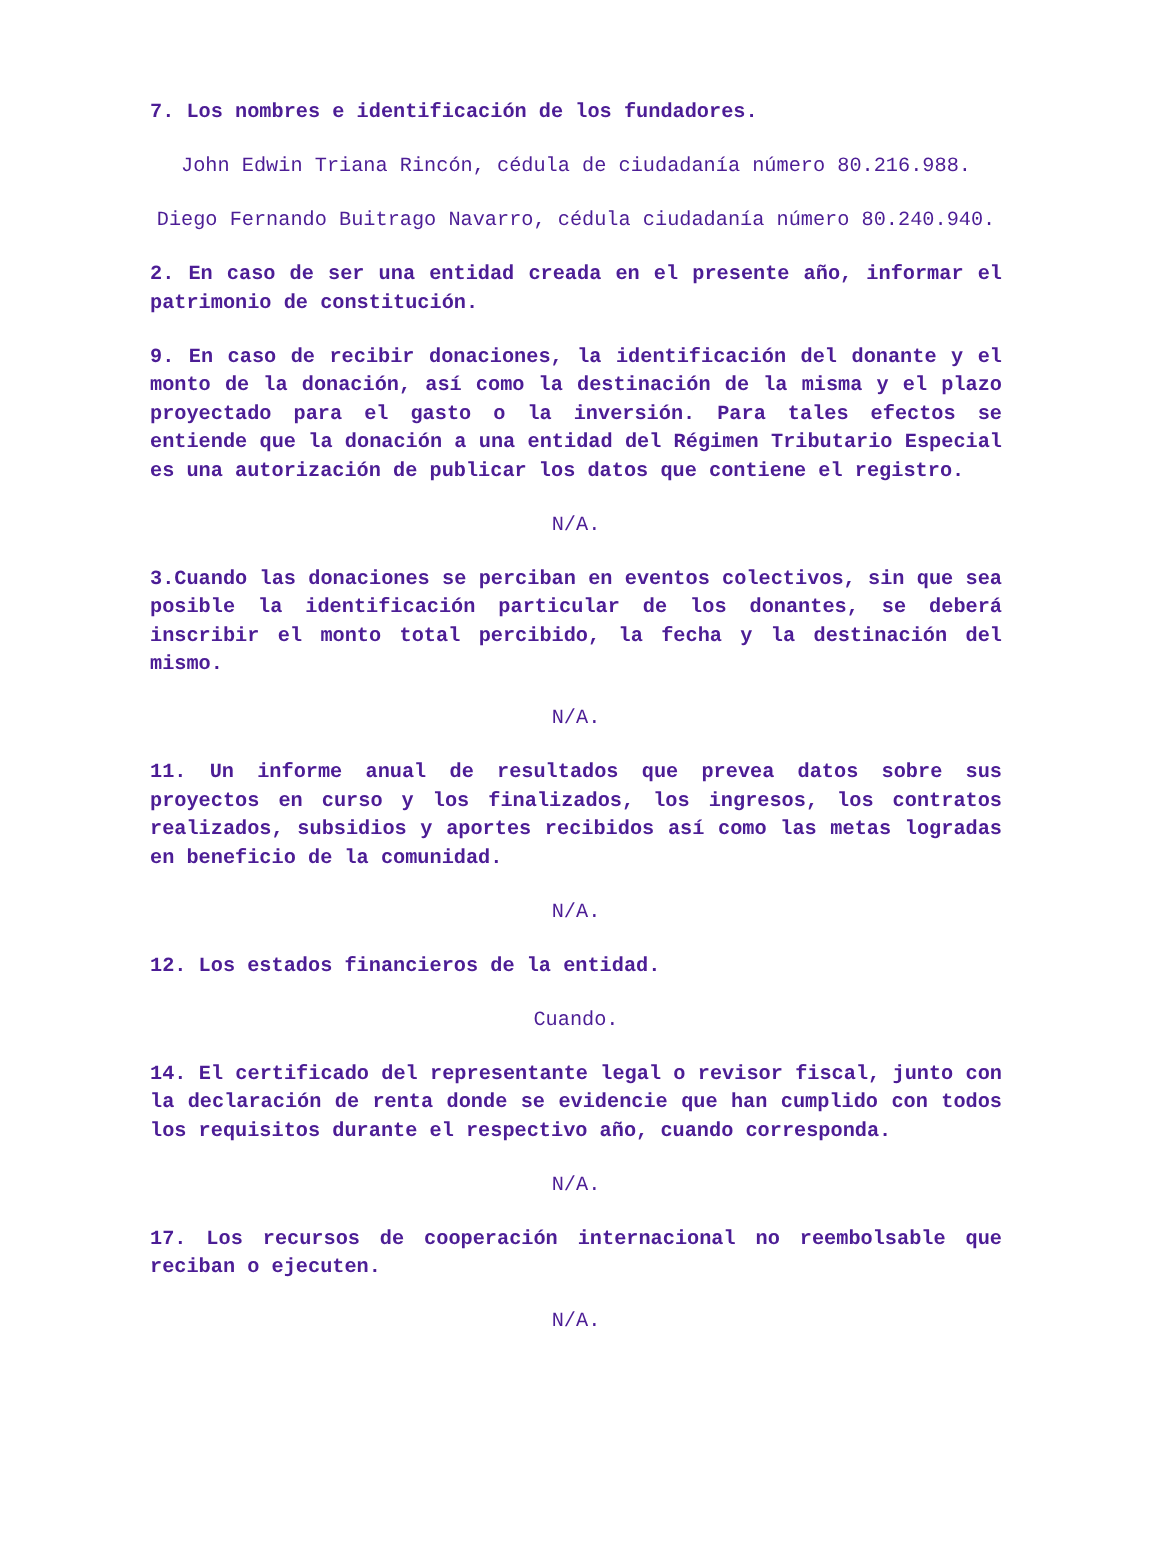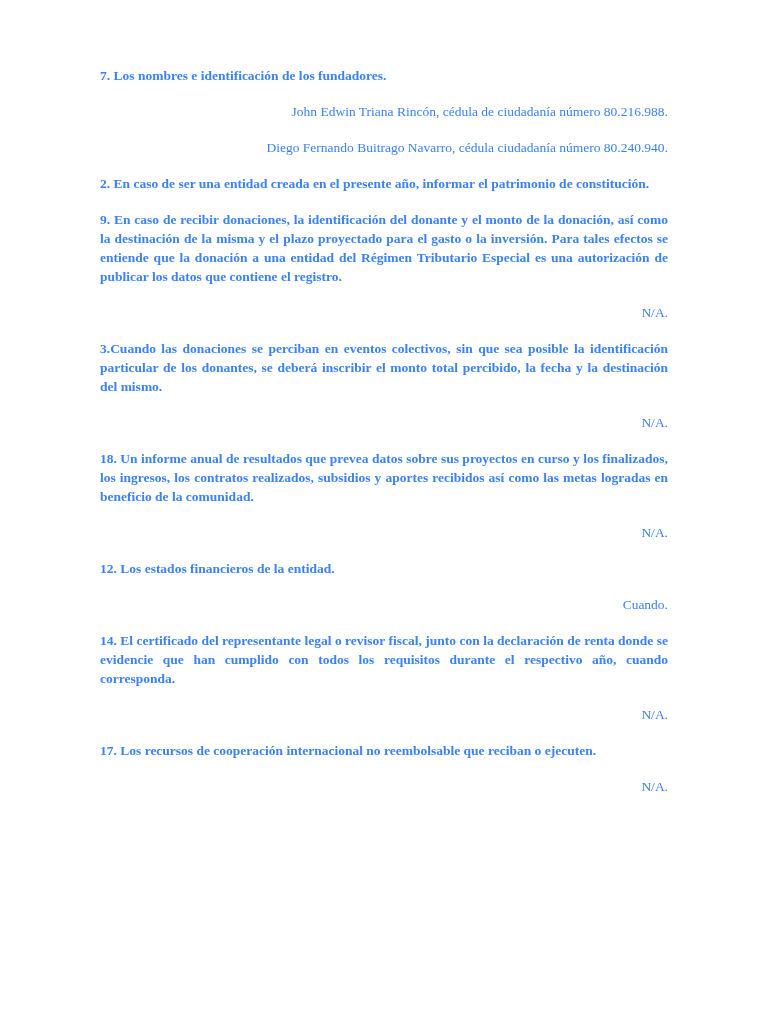--- a/index.html
+++ b/index.html
@@ -8,49 +8,49 @@
     background: #ffffff;
   }
   .page {
     position: relative;
     width: 768px;
     height: 1035px;
     background: #ffffff;
     box-sizing: border-box;
     padding: 66px 100px 40px 100px;
     overflow: hidden;
-    font-family: Liberation Serif, serif;
-    color: #3b82f6;
+    font-family: Liberation Mono, monospace;
+    color: #4c1d95;
   }
   .doc p {
     margin: 0 0 17px 0;
     font-size: 13.5px;
     line-height: 19px;
-    text-align: right;
+    text-align: center;
     word-spacing: normal;
   }
   .doc p.bold {
     font-weight: bold;
     text-align: justify;
   }
 </style>
 </head>
 <body>
 
 <div class="page">
   <div class="doc">
     <p class="bold">7. Los nombres e identificación de los fundadores.</p>
     <p>John Edwin Triana Rincón, cédula de ciudadanía número 80.216.988.</p>
     <p>Diego Fernando Buitrago Navarro, cédula ciudadanía número 80.240.940.</p>
     <p class="bold">2. En caso de ser una entidad creada en el presente año, informar el patrimonio de constitución.</p>
     <p class="bold">9. En caso de recibir donaciones, la identificación del donante y el monto de la donación, así como la destinación de la misma y el plazo proyectado para el gasto o la inversión. Para tales efectos se entiende que la donación a una entidad del Régimen Tributario Especial es una autorización de publicar los datos que contiene el registro.</p>
     <p>N/A.</p>
     <p class="bold">3.Cuando las donaciones se perciban en eventos colectivos, sin que sea posible la identificación particular de los donantes, se deberá inscribir el monto total percibido, la fecha y la destinación del mismo.</p>
     <p>N/A.</p>
-    <p class="bold">18. Un informe anual de resultados que prevea datos sobre sus proyectos en curso y los finalizados, los ingresos, los contratos realizados, subsidios y aportes recibidos así como las metas logradas en beneficio de la comunidad.</p>
+    <p class="bold">11. Un informe anual de resultados que prevea datos sobre sus proyectos en curso y los finalizados, los ingresos, los contratos realizados, subsidios y aportes recibidos así como las metas logradas en beneficio de la comunidad.</p>
     <p>N/A.</p>
     <p class="bold">12. Los estados financieros de la entidad.</p>
     <p>Cuando.</p>
     <p class="bold">14. El certificado del representante legal o revisor fiscal, junto con la declaración de renta donde se evidencie que han cumplido con todos los requisitos durante el respectivo año, cuando corresponda.</p>
     <p>N/A.</p>
     <p class="bold">17. Los recursos de cooperación internacional no reembolsable que reciban o ejecuten.</p>
     <p>N/A.</p>
   </div>
 </div>
 

